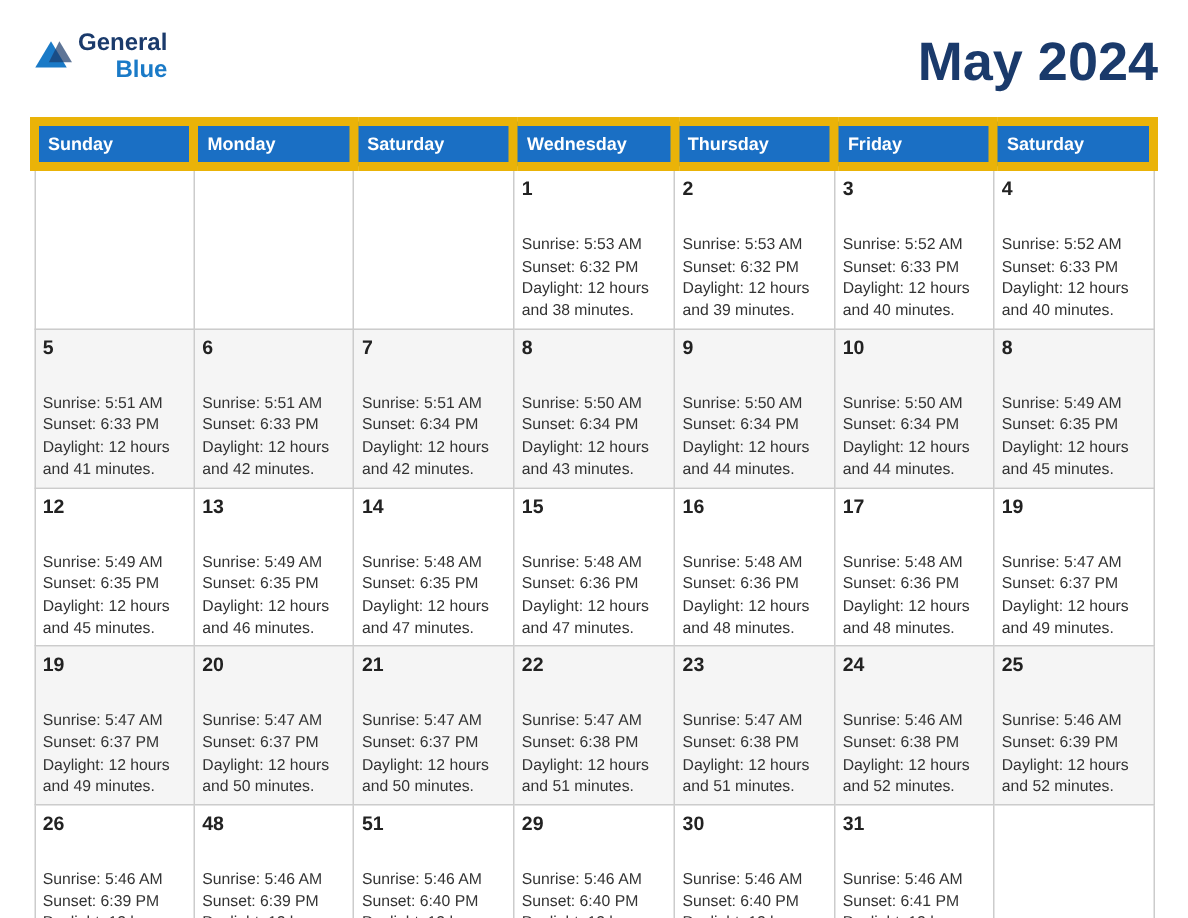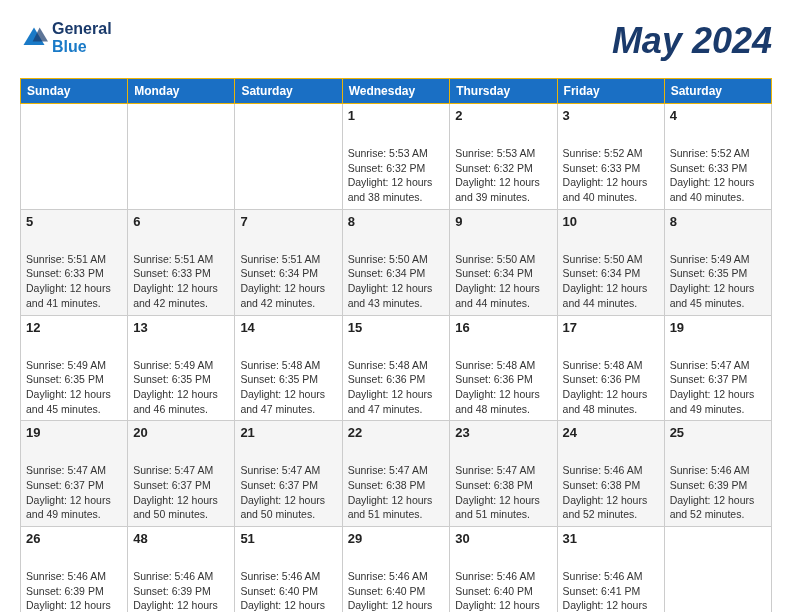--- a/index.html
+++ b/index.html
@@ -20,21 +20,20 @@
       display: flex;
       align-items: center;
       gap: 4px;
     }
     .logo-icon {
       width: 28px;
       height: 28px;
     }
     .title-section {
       text-align: center;
-      font-style: italic;
     }
     .month-title {
       font-size: 36px;
       font-weight: bold;
       color: #1a3a6b;
     }
     .location-title {
       font-size: 15px;
       color: #333;
     }
@@ -43,21 +42,21 @@
       border-collapse: collapse;
       font-size: 11px;
     }
     .calendar th {
       background-color: #1a6fc4;
       color: #fff;
       text-align: left;
       padding: 5px 6px;
       font-size: 12px;
       font-weight: bold;
-      border: 1px solid #eab308;
+      border: 6px solid #eab308;
     }
     .calendar td {
       border: 1px solid #ccc;
       vertical-align: top;
       padding: 4px 5px;
       width: 108px;
       min-height: 80px;
       background: #fff;
     }
     .calendar tr:nth-child(even) td {
@@ -87,21 +86,21 @@
 <body>
 
 <div class="header-section">
   <div class="logo">
     <svg class="logo-icon" viewBox="0 0 40 40">
       <polygon points="20,5 35,30 5,30" fill="#1a7ac7"></polygon>
       <polygon points="28,5 40,25 18,25" fill="#1a3a6b" opacity="0.7"></polygon>
     </svg>
     <div>
       <div style="font-size:16px;font-weight:bold;color:#1a3a6b;">General</div>
-      <div style="font-size:16px;font-weight:bold;color:#1a7ac7;">Blue</div>
+      <div style="font-size:16px;font-weight:bold;color:#1a7ac7;text-align:right;">Blue</div>
     </div>
   </div>
   <div class="title-section">
     <div class="month-title">May 2024</div>
   </div>
 </div>
 
 <table class="calendar">
   <thead>
     <tr>

